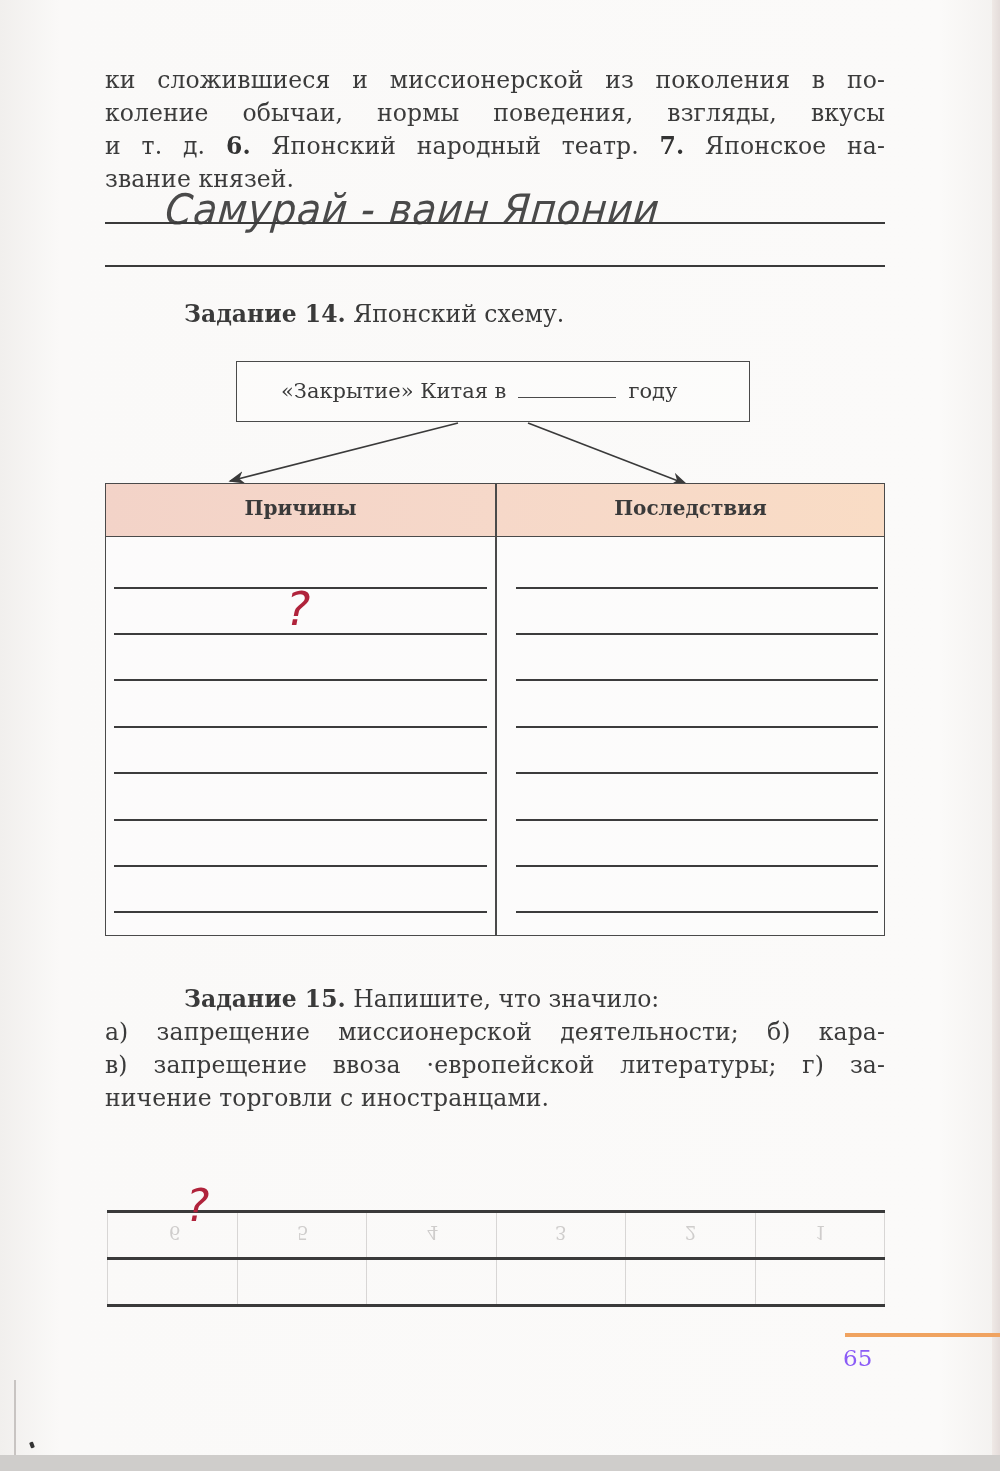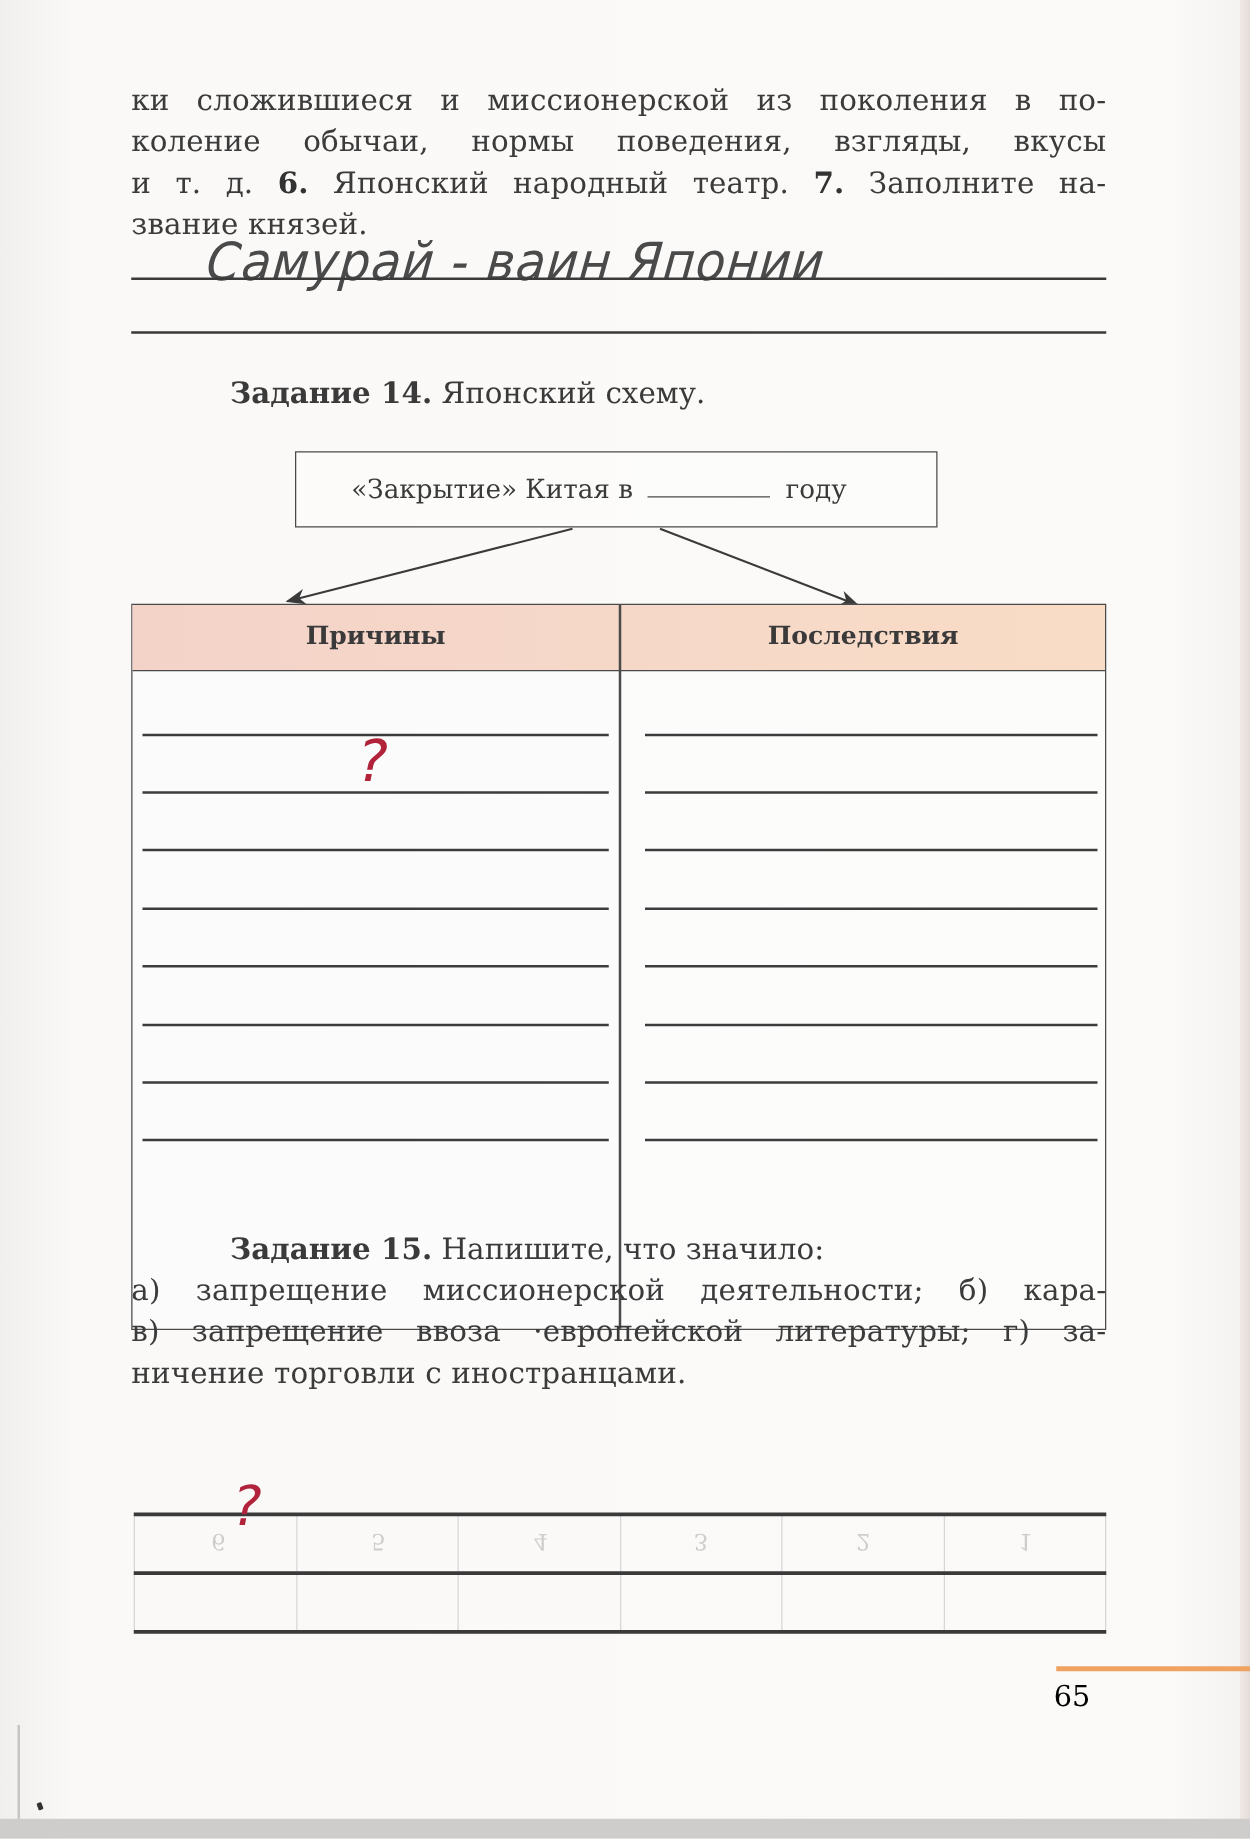--- a/index.html
+++ b/index.html
@@ -127,21 +127,21 @@
       position: absolute;
       left: 0; top: 0;
       width: 1000px; height: 1471px;
       pointer-events: none;
     }
 
     
     .scheme-table {
       position: absolute;
       left: 105px; top: 483px;
-      width: 780px; height: 581px;
+      width: 780px; height: 453px;
       border: 1.5px solid #4a4a4a;
       box-sizing: border-box;
       background: rgba(255,255,255,0.4);
     }
     .scheme-table .header {
       position: absolute;
       left: 0; top: 0; right: 0; height: 52px;
       background: linear-gradient(90deg, #f3d3c8 0%, #f6d8c9 50%, #f9dcc5 100%);
       border-bottom: 1.5px solid #4a4a4a;
     }
@@ -195,36 +195,36 @@
     .orange-rule {
       position: absolute;
       left: 845px; top: 1333px;
       width: 155px; height: 4px;
       background: #f0a360;
     }
     .page-number {
       position: absolute;
       left: 843px; top: 1345px;
       font-size: 23px;
-      color: #000000;
+      color: #8b5cf6;
     }
   </style>
 </head>
 <body>
 
 <div class="page"></div>
 <div class="right-edge"></div>
 <div class="binding-line"></div>
 <div class="speck"></div>
 <div class="bottom-band"></div>
 
 <div class="para" style="top:64px;">
   <span class="line">ки сложившиеся и миссионерской из поколения в по-</span>
   <span class="line">коление обычаи, нормы поведения, взгляды, вкусы</span>
-  <span class="line"><span>и т. д. </span><b class="num">6.</b><span> Японский народный театр. </span><b class="num">7.</b><span> Заполните на-</span></span>
+  <span class="line"><span>и т. д. </span><b class="num">6.</b><span> Японский народный театр. </span><b class="num">7.</b><span> Японское на-</span></span>
   <span class="line last">звание князей.</span>
 </div>
 
 <div class="handwriting">Самурай - ваин Японии</div>
 <div class="rule" style="left:105px; top:222px; width:780px;"></div>
 <div class="rule" style="left:105px; top:265px; width:780px;"></div>
 
 <div class="task-title" style="left:184px; top:300px;">
   <span class="bold">Задание 14.</span>
   <span>Японский схему.</span>

